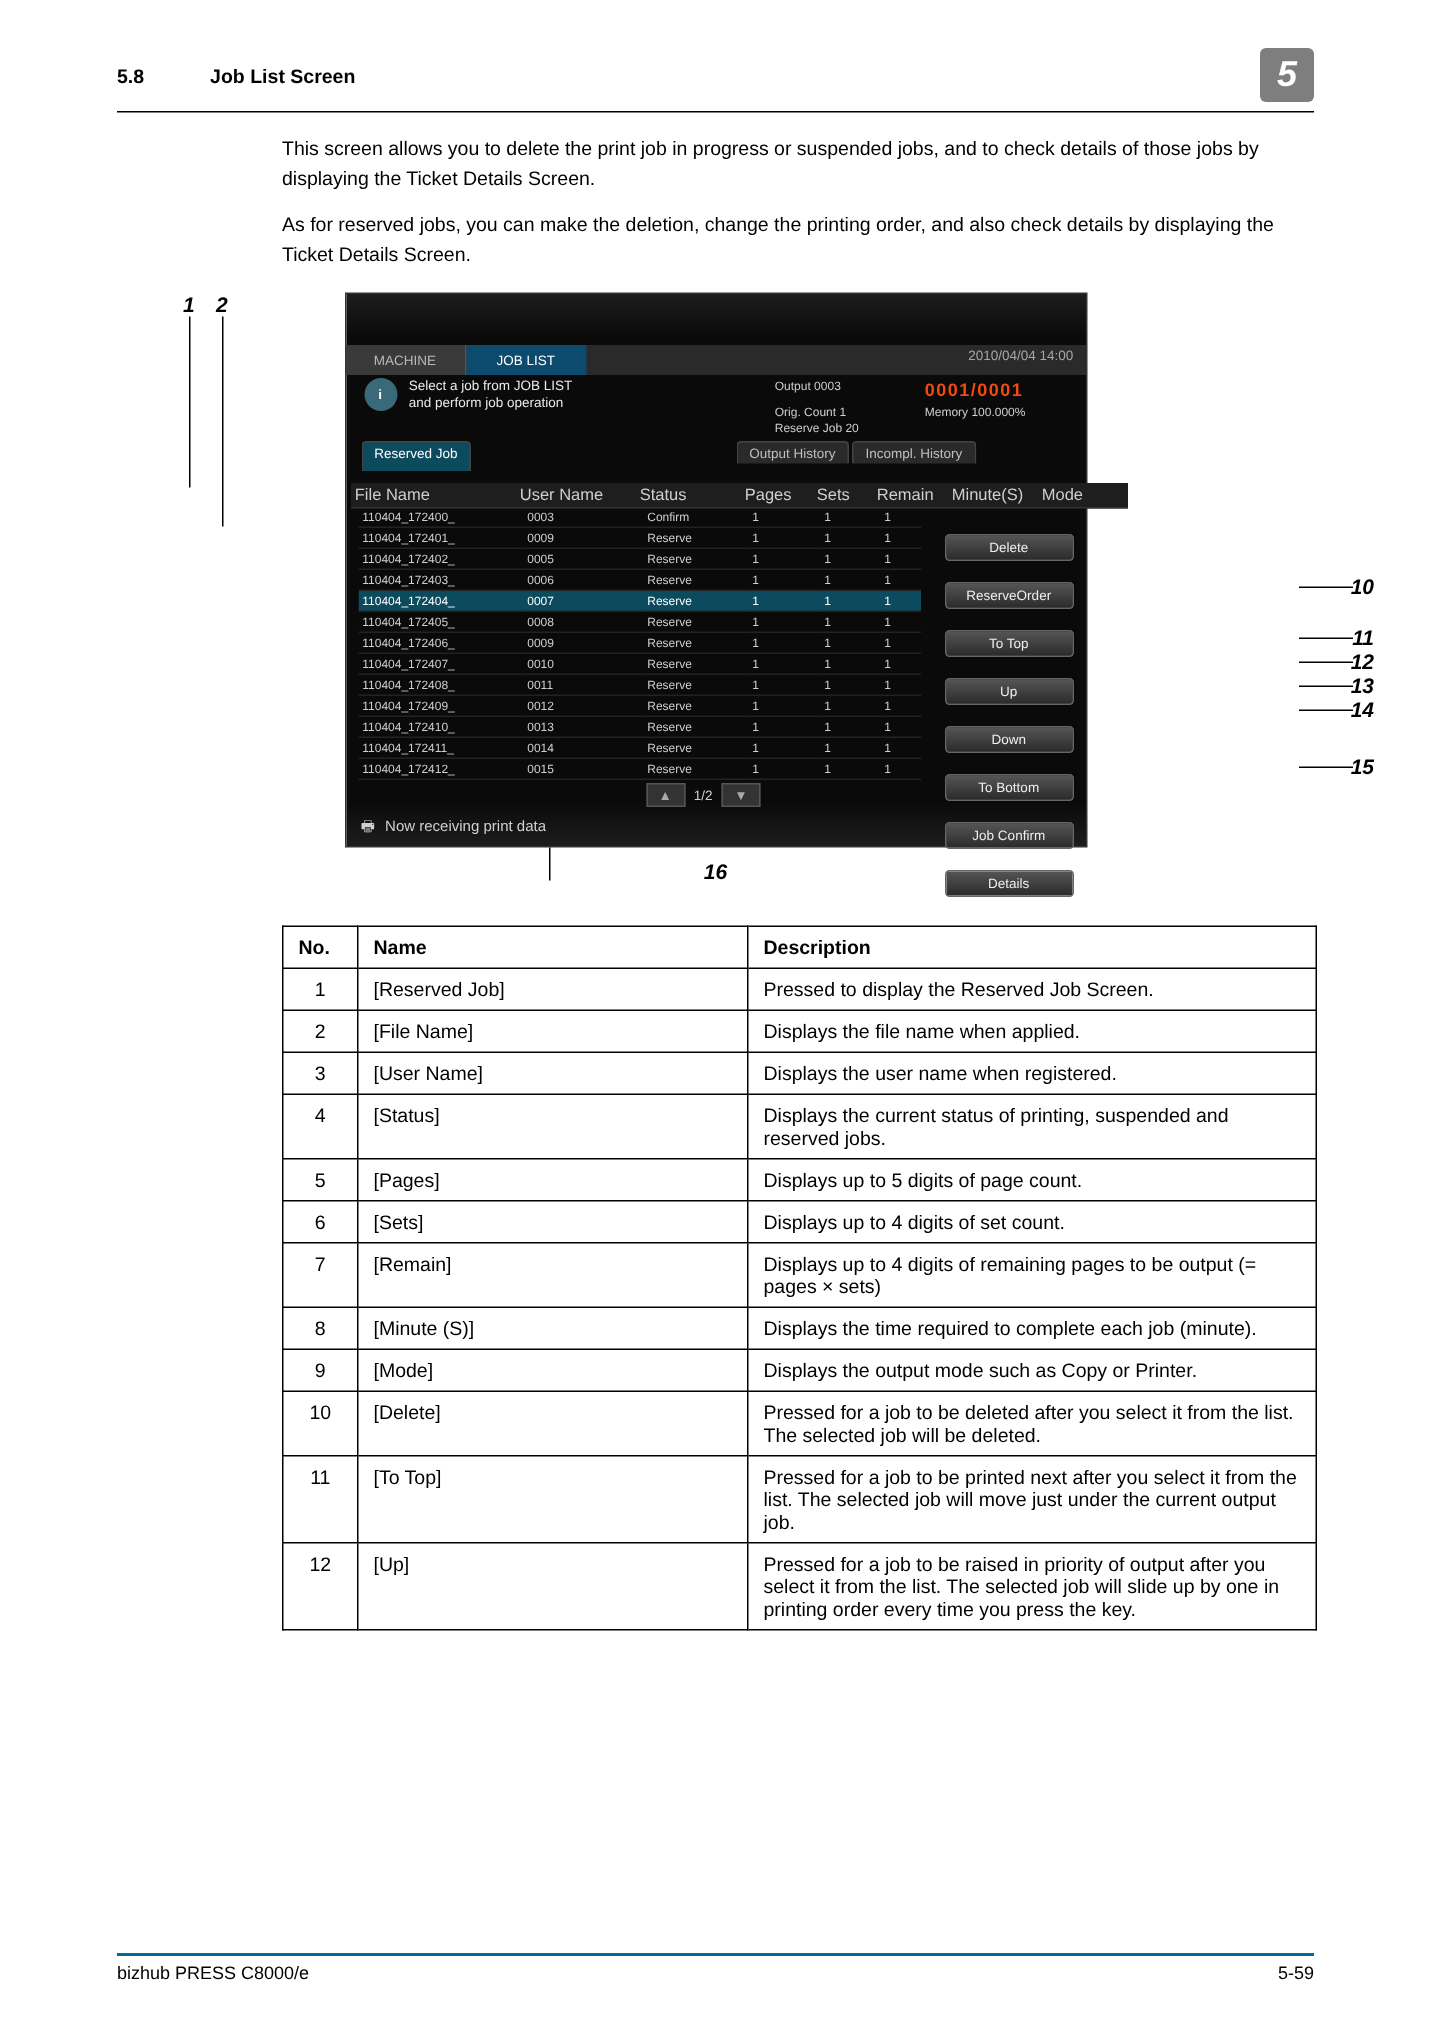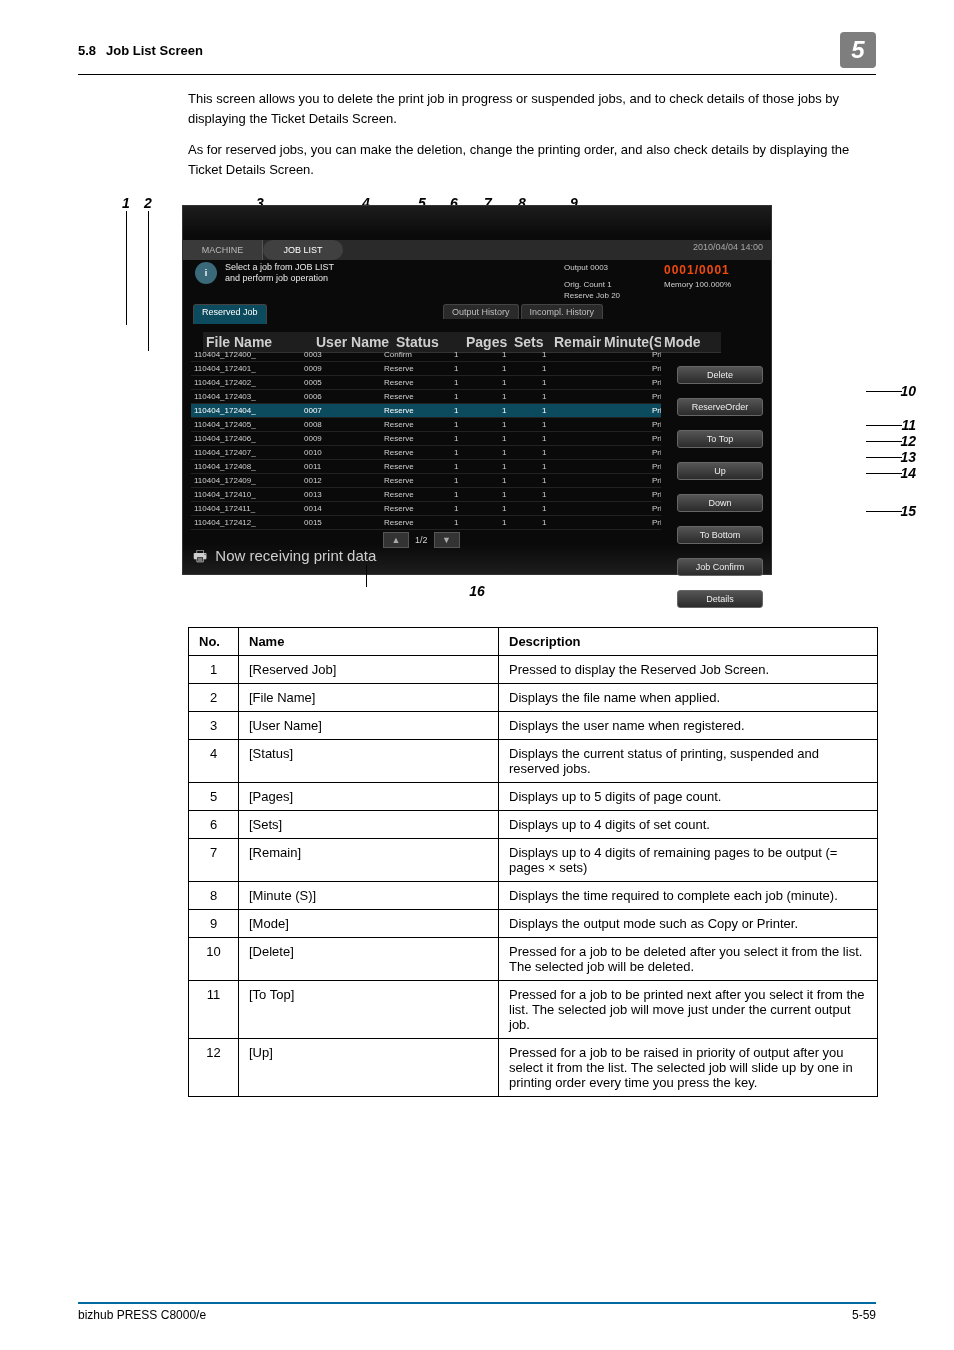--- a/index.html
+++ b/index.html
@@ -5,58 +5,57 @@
   * { box-sizing: border-box; }
   html, body {
     margin: 0; padding: 0;
     width: 954px; height: 1350px;
     font-family: Arial, Helvetica, sans-serif;
     background: #fff;
     color: #000;
   }
   .page { position: relative; width: 954px; height: 1350px; padding: 30px 78px 30px 78px; }
   .header-row { display: flex; align-items: center; justify-content: space-between; font-size: 13px; font-weight: bold; margin-top: 2px; }
-  .header-left { display: flex; align-items: center; gap: 10px; }
+  .header-left { display: flex; align-items: center; gap: 44px; }
   .chapter-badge {
     width: 36px; height: 36px; background:#7e7e7e; border-radius: 4px;
     display:flex; align-items:center; justify-content:center;
     color:#fff; font-size:24px; font-style: italic; font-weight:bold;
   }
   .hr-top { border:0; border-top:1px solid #000; margin:6px 0 14px 0; }
   .h2 { font-size:18px; font-weight:bold; margin:10px 0 12px 0; display:flex; gap:24px; }
   .body-text { font-size:13px; line-height:1.5; margin:0 0 12px 110px; max-width: 690px; }
   .screenshot-wrap { display:flex; justify-content:center; margin: 16px 0 8px 0; position:relative; }
   .screenshot {
-    width: 590px; height: 370px;
+    width: 495px; height: 370px;
     background: linear-gradient(#1d1d1d,#0a0a0a 8%, #0a0a0a 92%, #1d1d1d);
     position: relative; color:#cfcfcf; font-size:9px;
     border:1px solid #333;
-    margin-top:10px;
   }
   .callout-num {
     position:absolute;
     font-weight:bold; font-style: italic; font-size:14px;
     color:#000;
   }
   .callout-line {
     position:absolute;
     background:#000;
   }
   .screenshot .top-bar {
     position:absolute; top:34px; left:0; right:0; height:20px;
     background:#2a2a2a; display:flex; align-items:center;
   }
   .screenshot .machine-btn {
     background:#3a3a3a; color:#b9b9b9; width:80px; height:20px;
     display:flex;align-items:center;justify-content:center;font-size:9px;
     border-right:1px solid #555;
   }
   .screenshot .joblist-btn {
-    background:#404040; color:#fff; width:80px; height:20px;
-    display:flex;align-items:center;justify-content:center;font-size:9px;border-radius:10px;
+    background:#0c4a6e; color:#fff; width:80px; height:20px;
+    display:flex;align-items:center;justify-content:center;font-size:9px;
   }
   .screenshot .time {
     position:absolute; right:8px; top:36px; color:#a7a7a7; font-size:9px;
   }
   .screenshot .info-row {
     position:absolute; top:56px; left:12px; right:8px; display:flex; gap:8px;
     align-items:center;
   }
   .info-icon {
     width:22px;height:22px;border-radius:50%;background:#3a6a7a;
@@ -76,24 +75,24 @@
   .tab {
     background:#2a2a2a; color:#bfbfbf; padding:2px 8px; font-size:9px;
     border:1px solid #444; border-bottom:none; margin-right:2px;
     border-radius:3px 3px 0 0;
   }
   .tab.active { background:#0c4a5e; color:#fff; }
   .subtab-row {
     position:absolute; top:98px; left:260px; display:flex;
   }
   .table-hdr {
-    position:absolute; top:126px; left:20px; right:110px;
+    position:absolute; top:126px; left:3px; right:110px;
     display:grid;
     grid-template-columns: 110px 80px 70px 48px 40px 50px 60px 60px;
-    font-size:14px; color:#cfcfcf;font-weight:bold;
+    font-size:11px; color:#cfcfcf;
   }
   .table-hdr > div { padding:2px 3px; background:#1e1e1e; border-bottom:1px solid #333; }
   .table-body {
     position:absolute; top:142px; left:8px; right:110px; bottom:42px;
     overflow:hidden; font-size:8px;
   }
   .row {
     display:grid;
     grid-template-columns: 110px 80px 70px 48px 40px 50px 60px 60px;
     color:#cfcfcf;
@@ -112,21 +111,21 @@
   .pager {
     position:absolute; bottom:26px; left:200px; display:flex; gap:6px; align-items:center;
   }
   .pg-btn {
     background:#333; color:#aaa; width:26px; height:16px;
     display:flex;align-items:center;justify-content:center;font-size:9px;
     border:1px solid #555;
   }
   .pg-ind { color:#cfcfcf; font-size:9px; }
   .bottom-status {
-    position:absolute; bottom:4px; left:10px; color:#cfcfcf; font-size:15px;
+    position:absolute; bottom:4px; left:10px; color:#cfcfcf; font-size:10px;
   }
   .bottom-caption {
     text-align:center; font-weight:bold; font-style:italic; font-size:14px;
     margin-top:2px;
   }
 
   .desc-table {
     margin: 28px 0 0 110px; width: 690px; border-collapse: collapse;
     font-size:13px;
   }

